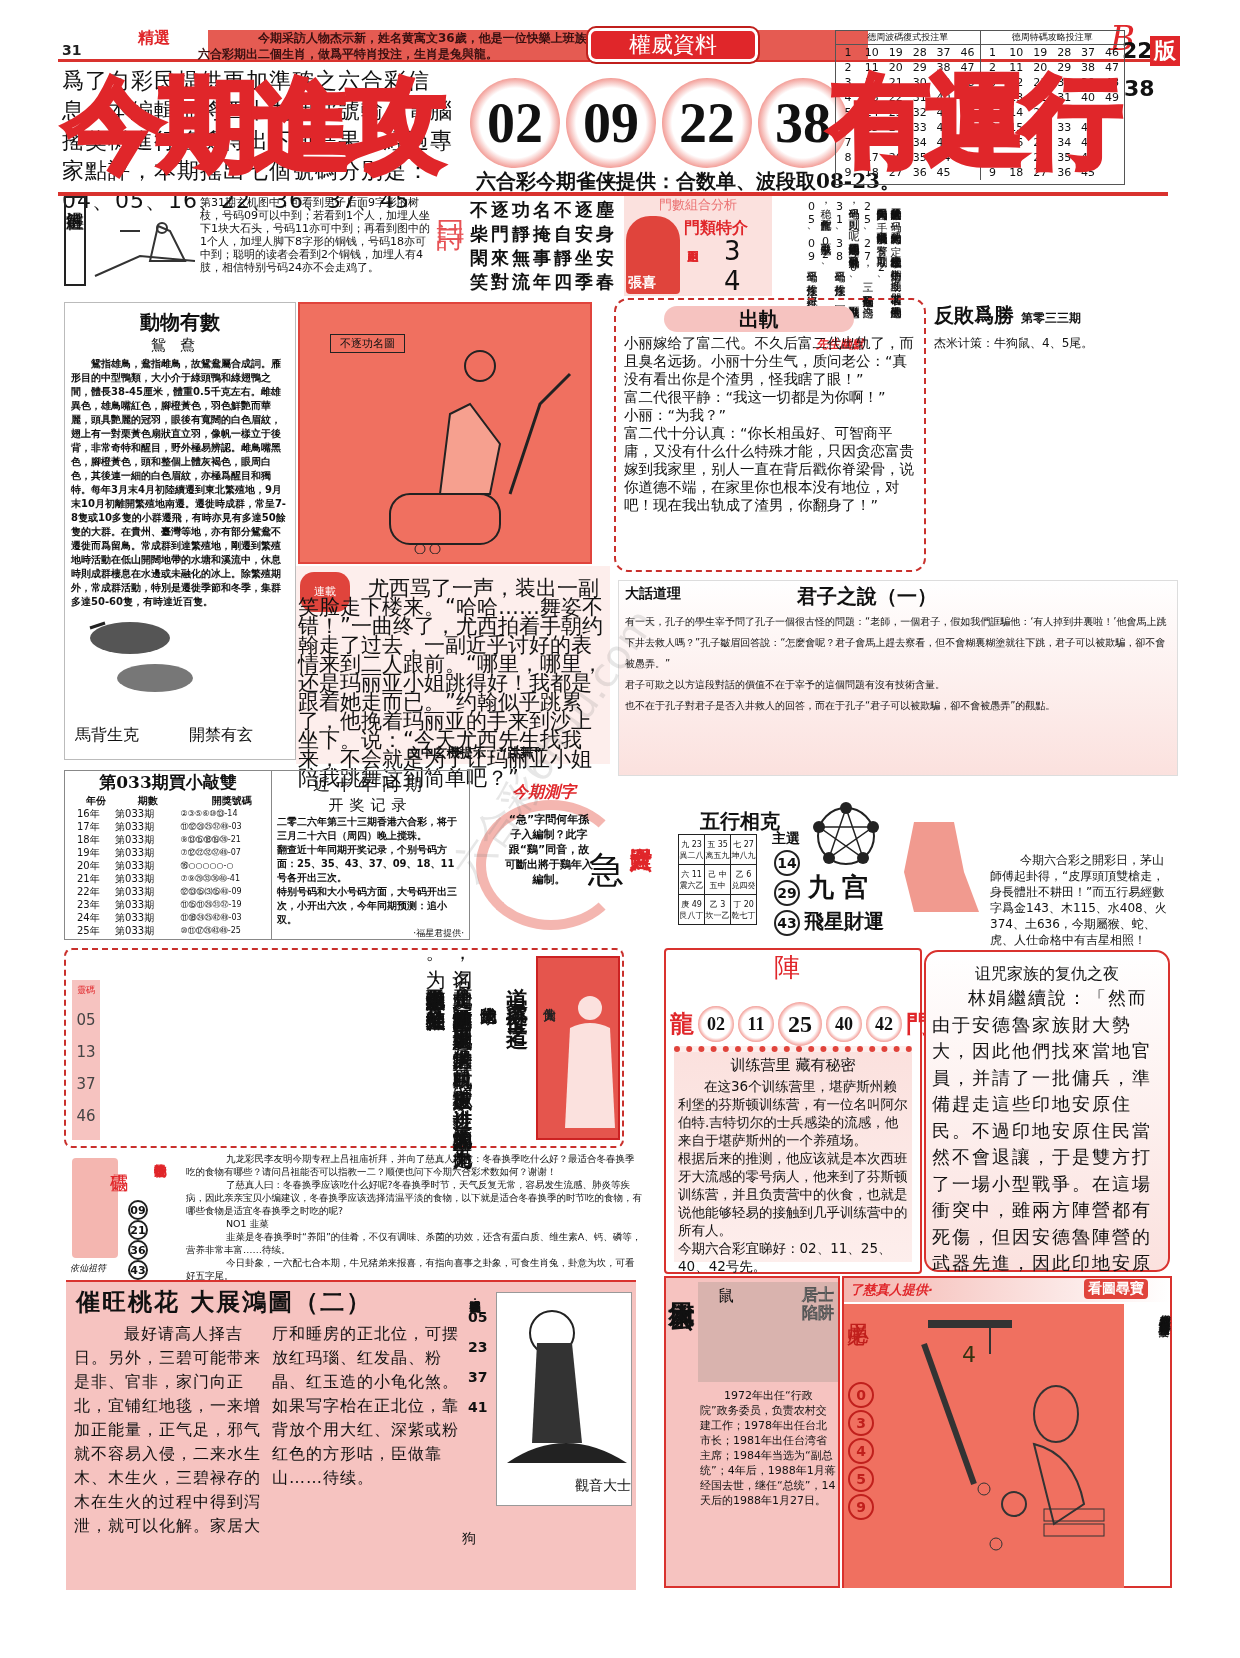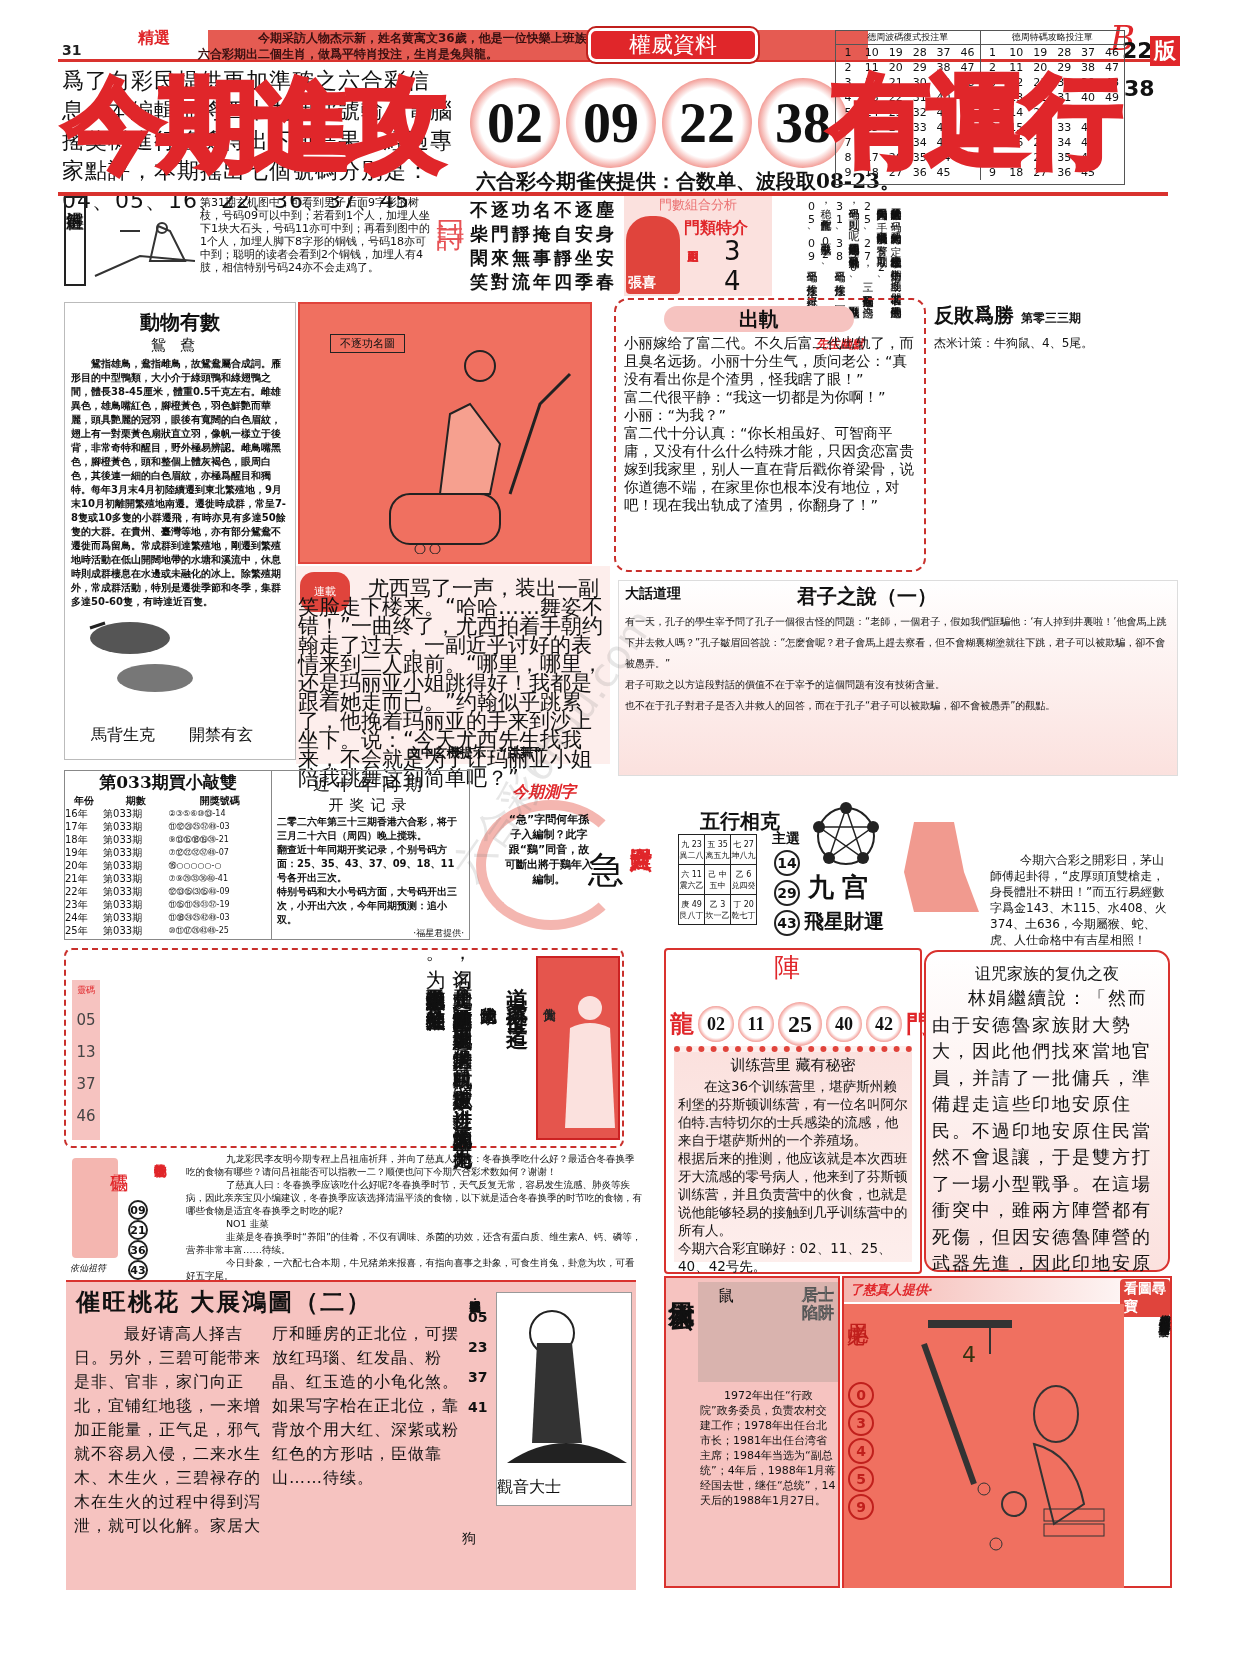--- a/index.html
+++ b/index.html
@@ -201,21 +201,21 @@
   <div class="ser" style="text-align:center;font-size:20px;font-weight:bold;margin-top:6px;">動物有數</div>
   <div class="ser" style="text-align:center;font-size:15px;letter-spacing:14px;">鴛鴦</div>
   <div style="font-size:10px;line-height:14px;padding:2px 6px;text-indent:20px;font-weight:bold;">鴛指雄鳥，鴦指雌鳥，故鴛鴦屬合成詞。雁形目的中型鴨類，大小介于綠頭鴨和綠翅鴨之間，體長38-45厘米，體重0.5千克左右。雌雄異色，雄鳥嘴紅色，腳橙黃色，羽色鮮艷而華麗，頭具艷麗的冠羽，眼後有寬闊的白色眉紋，翅上有一對栗黃色扇狀直立羽，像帆一樣立于後背，非常奇特和醒目，野外極易辨認。雌鳥嘴黑色，腳橙黃色，頭和整個上體灰褐色，眼周白色，其後連一細的白色眉紋，亦極爲醒目和獨特。每年3月末4月初陸續遷到東北繁殖地，9月末10月初離開繁殖地南遷。遷徙時成群，常呈7-8隻或10多隻的小群遷飛，有時亦見有多達50餘隻的大群。在貴州、臺灣等地，亦有部分鴛鴦不遷徙而爲留鳥。常成群到達繁殖地，剛遷到繁殖地時活動在低山開闊地帶的水塘和溪流中，休息時則成群棲息在水邊或未融化的冰上。除繁殖期外，常成群活動，特別是遷徙季節和冬季，集群多達50-60隻，有時達近百隻。</div>
   <div class="abs" style="left:10px;top:280px;width:130px;height:130px;">
     <svg width="130" height="130">
         <ellipse cx="55" cy="55" rx="40" ry="16" fill="#555"></ellipse>
         <ellipse cx="80" cy="95" rx="38" ry="14" fill="#777"></ellipse>
         <path d="M15 45 L30 40" stroke="#222" stroke-width="3"></path>
       </svg>
   </div>
-  <div class="abs" style="left:26px;top:422px;font-size:16px;">馬背生克</div>
+  <div class="abs" style="left:10px;top:422px;font-size:16px;">馬背生克</div>
   <div class="abs" style="left:124px;top:422px;font-size:16px;">開禁有玄</div>
 </div>
 
 <div class="abs salmon" style="left:298px;top:302px;width:294px;height:262px;border:2px solid #e0443c;">
   <div class="abs" style="left:30px;top:30px;font-size:11px;border:1px solid #222;padding:1px 9px;">不逐功名圖</div>
   <svg class="abs" style="left:60px;top:40px" width="220" height="210">
     <circle cx="120" cy="22" r="15" fill="none" stroke="#222" stroke-width="2"></circle>
     <path d="M90 70 L110 60 L140 100 L130 150 L80 150 Z" fill="#f6a08f" stroke="#222" stroke-width="2"></path>
     <rect x="30" y="150" width="110" height="50" rx="20" fill="none" stroke="#222" stroke-width="2"></rect>
     <path d="M150 150 L180 60 L210 30" stroke="#222" stroke-width="3" fill="none"></path>
@@ -247,21 +247,21 @@
 <div class="abs" style="left:618px;top:580px;width:560px;height:196px;background:linear-gradient(#fff,#fbe1de);border:1px solid #ddd;">
   <div class="abs" style="left:6px;top:4px;font-size:14px;font-weight:bold;">大話道理</div>
   <div class="abs" style="left:178px;top:2px;font-size:20px;font-weight:bold;">君子之說（一）</div>
   <div class="abs" style="left:6px;top:30px;width:548px;font-size:10px;line-height:21px;white-space:pre-line;">有一天，孔子的學生宰予問了孔子一個很古怪的問題：“老師，一個君子，假如我們誆騙他：‘有人掉到井裏啦！’他會馬上跳下井去救人嗎？”孔子皺眉回答說：“怎麽會呢？君子會馬上趕去察看，但不會糊裏糊塗就往下跳，君子可以被欺騙，卻不會被愚弄。”
 君子可欺之以方這段對話的價值不在于宰予的這個問題有沒有技術含量。
 也不在于孔子對君子是否入井救人的回答，而在于孔子“君子可以被欺騙，卻不會被愚弄”的觀點。</div>
 </div>
 
 <div class="abs" style="left:64px;top:770px;width:208px;height:170px;border:1px solid #888;">
   <div class="ser" style="font-size:17px;font-weight:bold;text-align:center;">第033期買小敲雙</div>
-  <table style="width:100%;font-size:10px;line-height:13px;">
+  <table style="width:100%;font-size:10px;line-height:13px;margin-left:12px;">
     <tbody>
         <tr>
           <th>年份</th>
           <th>期數</th>
           <th>開獎號碼</th>
         </tr>
     <tr>
           <td>16年</td>
           <td>第033期</td>
           <td style="font-size:8px">②③⑤⑥⑩⑬-14</td>
@@ -456,38 +456,38 @@
     <div style="margin-top:14px;">23</div>
     <div style="margin-top:14px;">37</div>
     <div style="margin-top:14px;">41</div>
   </div>
   <div class="abs" style="left:430px;top:10px;width:136px;height:214px;background:#fff;border:1px solid #999;">
     <svg width="136" height="180">
         <circle cx="55" cy="40" r="22" fill="none" stroke="#222" stroke-width="2"></circle>
         <path d="M40 50 L75 50 L85 150 L35 150 Z" fill="#333"></path>
         <path d="M10 170 Q68 130 130 170" fill="#222"></path>
       </svg>
-    <div style="font-size:16px;text-align:left;font-family:Liberation Serif, serif;">觀音大士</div>
+    <div style="font-size:14px;text-align:right;font-family:Liberation Serif, serif;">觀音大士</div>
   </div>
   <div class="abs" style="left:396px;top:248px;font-size:14px;">狗</div>
 </div>
 
 <div class="abs pinkbg" style="left:664px;top:1276px;width:176px;height:312px;border:2px solid #d9322e;">
   <div class="abs vert ser" style="left:2px;top:4px;font-size:26px;line-height:28px;font-weight:bold;">風水玄術</div>
   <div class="abs" style="left:32px;top:4px;width:140px;height:100px;background:#d9b3ae;">
     <div class="abs" style="left:20px;top:4px;font-size:16px;">鼠</div>
     <div class="abs vert" style="left:104px;top:4px;font-size:16px;line-height:18px;color:#fff;-webkit-text-stroke:1px #555;writing-mode:horizontal-tb;width:34px;">居士陷阱</div>
   </div>
   <div class="abs" style="left:34px;top:110px;width:136px;font-size:11px;line-height:15px;text-indent:24px;">1972年出任“行政院”政务委员，负责农村交建工作；1978年出任台北市长；1981年出任台湾省主席；1984年当选为“副总统”；4年后，1988年1月蒋经国去世，继任“总统”，14天后的1988年1月27日。</div>
 </div>
 
 <div class="abs" style="left:842px;top:1276px;width:330px;height:312px;border:2px solid #d9322e;background:#fff;">
   <div class="abs" style="left:0;top:0;width:326px;height:24px;background:linear-gradient(90deg,#f4b6b0,#fff);">
     <span class="abs red" style="left:6px;top:3px;font-size:13px;font-style:italic;font-weight:bold;">了慈真人提供·</span>
-    <span class="abs" style="left:240px;top:1px;font-size:14px;font-weight:bold;color:#fff;background:#e0443c;padding:1px 4px;border-radius:4px;margin-left:36px;">看圖尋寶</span>
+    <span class="abs" style="left:240px;top:1px;font-size:14px;font-weight:bold;color:#fff;background:#e0443c;padding:1px 4px;border-radius:4px;">看圖尋寶</span>
   </div>
   <div class="abs salmon" style="left:0;top:26px;width:280px;height:284px;">
     <div class="abs vert red ser" style="left:2px;top:2px;font-size:22px;line-height:24px;color:#c01f1c;">必中尾</div>
     <div class="abs" style="left:4px;top:78px;display:flex;flex-direction:column;gap:2px;">
       <span class="circnum" style="background:transparent;border-color:#c01f1c;color:#c01f1c;">0</span>
       <span class="circnum" style="background:transparent;border-color:#c01f1c;color:#c01f1c;">3</span>
       <span class="circnum" style="background:transparent;border-color:#c01f1c;color:#c01f1c;">4</span>
       <span class="circnum" style="background:transparent;border-color:#c01f1c;color:#c01f1c;">5</span>
       <span class="circnum" style="background:transparent;border-color:#c01f1c;color:#c01f1c;">9</span>
     </div>

